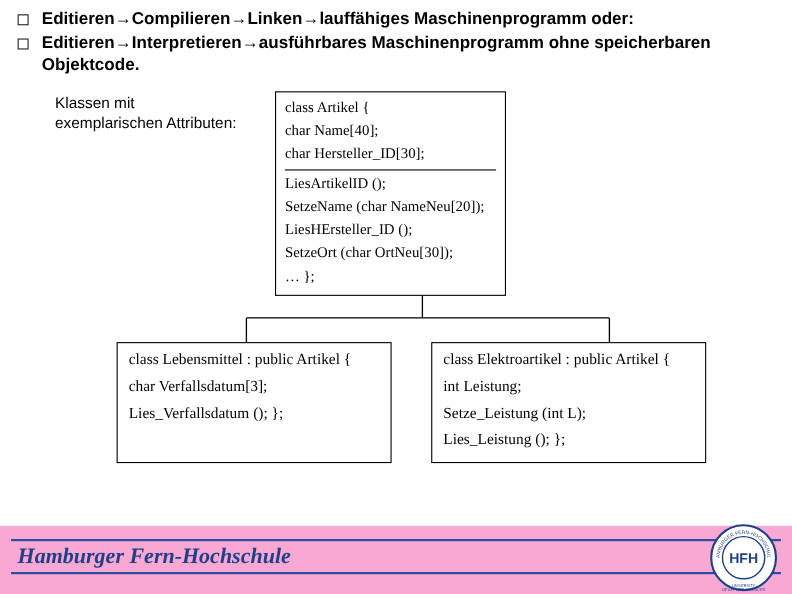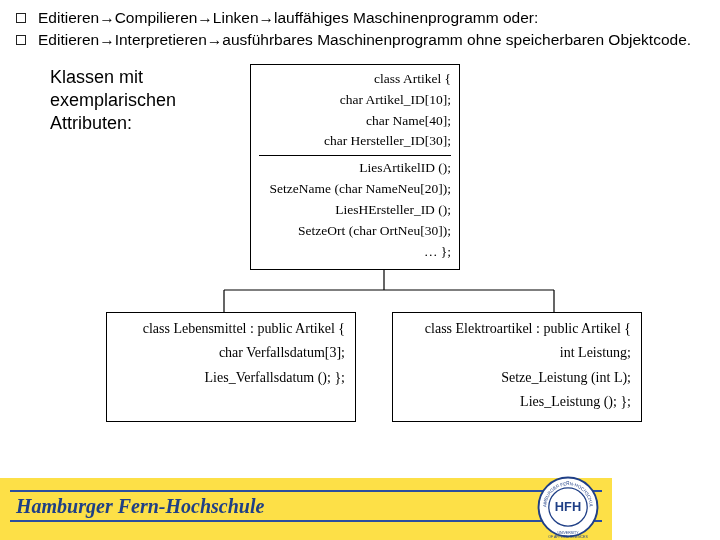--- a/index.html
+++ b/index.html
@@ -21,40 +21,39 @@
     margin-bottom: 2px;
     font-size: 15.5px;
     line-height: 1.28;
   }
   .bullet-marker {
     width: 10px; height: 10px;
     border: 1.5px solid #222;
     margin: 5px 12px 0 2px;
     flex: 0 0 auto;
   }
-  .bullet-text { flex: 1; }
+  .bullet-text { flex: 1; font-weight: bold; }
   .section-row {
     display: flex;
     margin-top: 14px;
     padding-left: 36px;
   }
   .section-label {
     width: 170px;
-    font-size: 18px;
+    font-size: 14px;
     line-height: 1.28;
     padding-top: 2px;
   }
   .code-box {
     border: 1.5px solid #000;
     background: #fff;
     font-family: "Times New Roman", Times, serif;
     font-size: 13.5px;
     line-height: 1.55;
     padding: 4px 8px 6px 8px;
-    text-align: right;
   }
   .code-main {
     width: 210px;
     margin-left: 30px;
   }
   .hr-sep {
     border: none;
     border-top: 1px solid #000;
     margin: 3px 0 2px 0;
   }
@@ -80,23 +79,23 @@
   }
   .code-child {
     width: 250px;
     font-size: 14px;
     line-height: 1.75;
     padding: 4px 10px 6px 10px;
   }
   .footer {
     position: absolute;
     left: 0; bottom: 0;
-    width: 612px;
+    width: 720px;
     height: 62px;
-    background: #fde047;
+    background: #f9a8d4;
   }
   .footer-rule-top {
     position: absolute;
     left: 10px; right: 10px; top: 12px;
     border-top: 2px solid #2a4ea0;
   }
   .footer-rule-bot {
     position: absolute;
     left: 10px; right: 10px; top: 42px;
     border-top: 2px solid #2a4ea0;
@@ -130,21 +129,20 @@
     <li class="bullet-item">
       <span class="bullet-marker"></span>
       <span class="bullet-text">Editieren→Interpretieren→ausführbares Maschinenprogramm ohne speicherbaren Objektcode.</span>
     </li>
   </ul>
 
   <div class="section-row">
     <div class="section-label">Klassen mit exemplarischen Attributen:</div>
     <div class="code-box code-main">
       <div>class Artikel {</div>
-      <div>char Artikel_ID[10];</div>
       <div>char Name[40];</div>
       <div>char Hersteller_ID[30];</div>
       <hr class="hr-sep">
       <div>LiesArtikelID ();</div>
       <div>SetzeName (char NameNeu[20]);</div>
       <div>LiesHErsteller_ID ();</div>
       <div>SetzeOrt (char OrtNeu[30]);</div>
       <div>… };</div>
     </div>
   </div>

